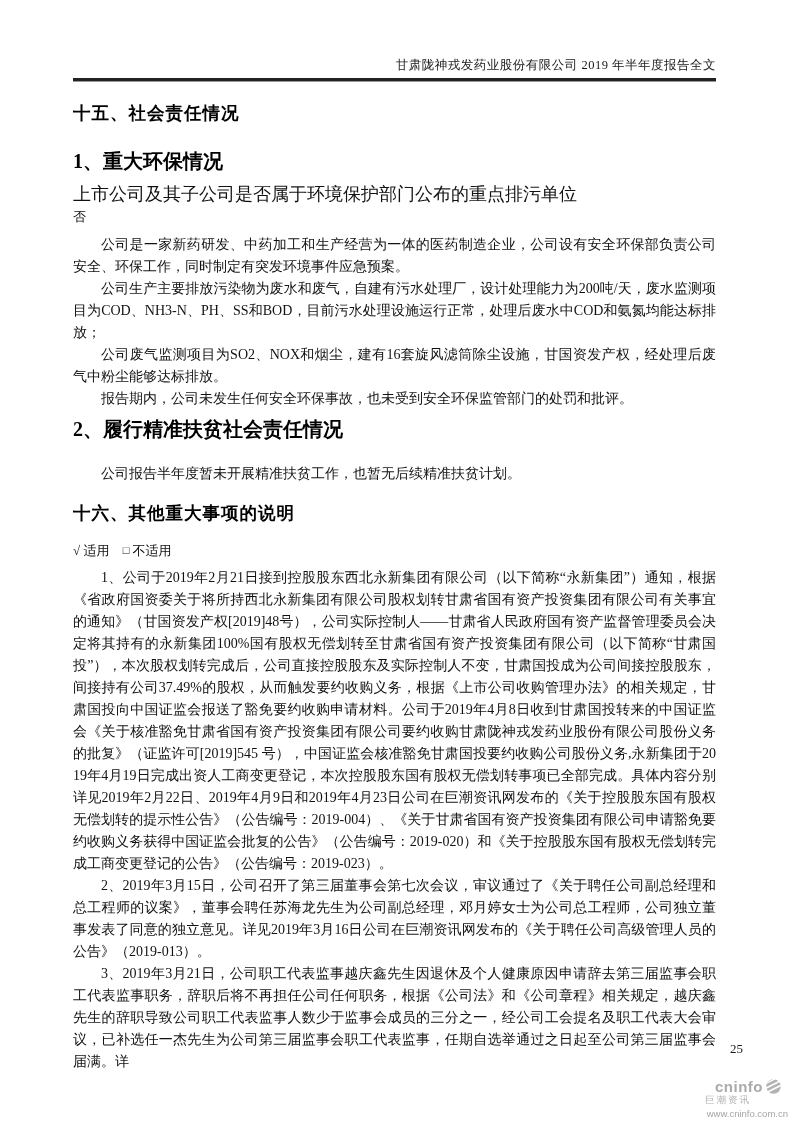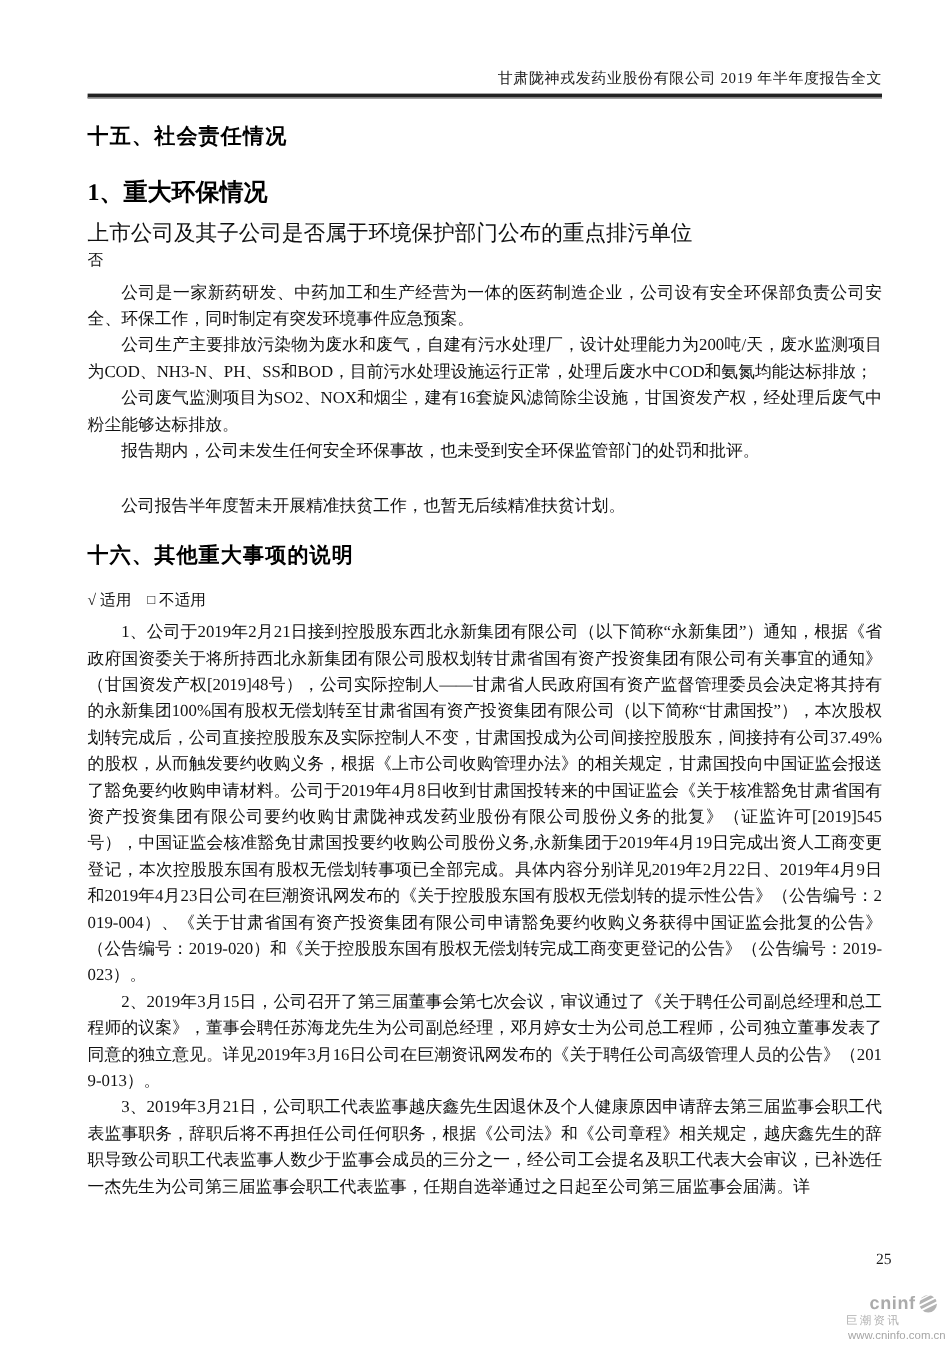--- a/index.html
+++ b/index.html
@@ -8,21 +8,21 @@
     background: #ffffff;
     font-family: "Liberation Serif", "DejaVu Serif", serif;
     color: #111111;
     position: relative;
     overflow: hidden;
   }
   .page {
     position: relative;
     width: 793px; height: 1122px;
     box-sizing: border-box;
-    padding: 0 58px 0 73px;
+    padding: 0 77px 0 73px;
   }
   .header-text {
     padding-top: 57px;
     font-size: 12.5px;
     line-height: 17px;
     text-align: right;
     color: #1a1a1a;
     letter-spacing: 0.5px;
   }
   .header-rule {
@@ -137,20 +137,21 @@
   <h2 class="h-minor">1、重大环保情况</h2>
 
   <p class="q-line">上市公司及其子公司是否属于环境保护部门公布的重点排污单位</p>
   <p class="a-line">否</p>
 
   <p class="para first">公司是一家新药研发、中药加工和生产经营为一体的医药制造企业，公司设有安全环保部负责公司安全、环保工作，同时制定有突发环境事件应急预案。</p>
   <p class="para">公司生产主要排放污染物为废水和废气，自建有污水处理厂，设计处理能力为200吨/天，废水监测项目为COD、NH3-N、PH、SS和BOD，目前污水处理设施运行正常，处理后废水中COD和氨氮均能达标排放；</p>
   <p class="para">公司废气监测项目为SO2、NOX和烟尘，建有16套旋风滤筒除尘设施，甘国资发产权，经处理后废气中粉尘能够达标排放。</p>
   <p class="para">报告期内，公司未发生任何安全环保事故，也未受到安全环保监管部门的处罚和批评。</p>
 
+  <h2 class="h-minor h-minor2">2、履行精准扶贫社会责任情况</h2>
   <p class="para solo">公司报告半年度暂未开展精准扶贫工作，也暂无后续精准扶贫计划。</p>
 
   <h1 class="h-major second">十六、其他重大事项的说明</h1>
 
   <p class="applicable-line">
     <span class="sym">√</span>
     <span class="lbl">适用</span>
     <span class="sym box">□</span>
     <span class="lbl">不适用</span>
   </p>
@@ -158,21 +159,21 @@
   <div class="dense">
     <p class="para first">1、公司于2019年2月21日接到控股股东西北永新集团有限公司（以下简称“永新集团”）通知，根据《省政府国资委关于将所持西北永新集团有限公司股权划转甘肃省国有资产投资集团有限公司有关事宜的通知》（甘国资发产权[2019]48号），公司实际控制人——甘肃省人民政府国有资产监督管理委员会决定将其持有的永新集团100%国有股权无偿划转至甘肃省国有资产投资集团有限公司（以下简称“甘肃国投”），本次股权划转完成后，公司直接控股股东及实际控制人不变，甘肃国投成为公司间接控股股东，间接持有公司37.49%的股权，从而触发要约收购义务，根据《上市公司收购管理办法》的相关规定，甘肃国投向中国证监会报送了豁免要约收购申请材料。公司于2019年4月8日收到甘肃国投转来的中国证监会《关于核准豁免甘肃省国有资产投资集团有限公司要约收购甘肃陇神戎发药业股份有限公司股份义务的批复》（证监许可[2019]545 号），中国证监会核准豁免甘肃国投要约收购公司股份义务,永新集团于2019年4月19日完成出资人工商变更登记，本次控股股东国有股权无偿划转事项已全部完成。具体内容分别详见2019年2月22日、2019年4月9日和2019年4月23日公司在巨潮资讯网发布的《关于控股股东国有股权无偿划转的提示性公告》（公告编号：2019-004）、《关于甘肃省国有资产投资集团有限公司申请豁免要约收购义务获得中国证监会批复的公告》（公告编号：2019-020）和《关于控股股东国有股权无偿划转完成工商变更登记的公告》（公告编号：2019-023）。</p>
     <p class="para">2、2019年3月15日，公司召开了第三届董事会第七次会议，审议通过了《关于聘任公司副总经理和总工程师的议案》，董事会聘任苏海龙先生为公司副总经理，邓月婷女士为公司总工程师，公司独立董事发表了同意的独立意见。详见2019年3月16日公司在巨潮资讯网发布的《关于聘任公司高级管理人员的公告》（2019-013）。</p>
     <p class="para">3、2019年3月21日，公司职工代表监事越庆鑫先生因退休及个人健康原因申请辞去第三届监事会职工代表监事职务，辞职后将不再担任公司任何职务，根据《公司法》和《公司章程》相关规定，越庆鑫先生的辞职导致公司职工代表监事人数少于监事会成员的三分之一，经公司工会提名及职工代表大会审议，已补选任一杰先生为公司第三届监事会职工代表监事，任期自选举通过之日起至公司第三届监事会届满。详</p>
   </div>
 
   <div class="page-number">25</div>
 
   <div class="cninfo-logo">
     <div class="logo-top">
-      <span class="logo-brand">cninf</span>
+      <span class="logo-brand">cninfo</span>
       <svg class="logo-swirl" viewBox="0 0 20 20" xmlns="http://www.w3.org/2000/svg">
         <circle cx="10" cy="10" r="8.6" fill="#b3b3b3"></circle>
         <path d="M1 12 L19 3" stroke="#ffffff" stroke-width="2" fill="none"></path>
         <path d="M2 17 L20 8" stroke="#ffffff" stroke-width="2" fill="none"></path>
         <path d="M0 7 L12 1" stroke="#ffffff" stroke-width="1.4" fill="none"></path>
       </svg>
     </div>
     <div class="logo-name">巨潮资讯</div>
     <div class="logo-url">www.cninfo.com.cn</div>
   </div>

